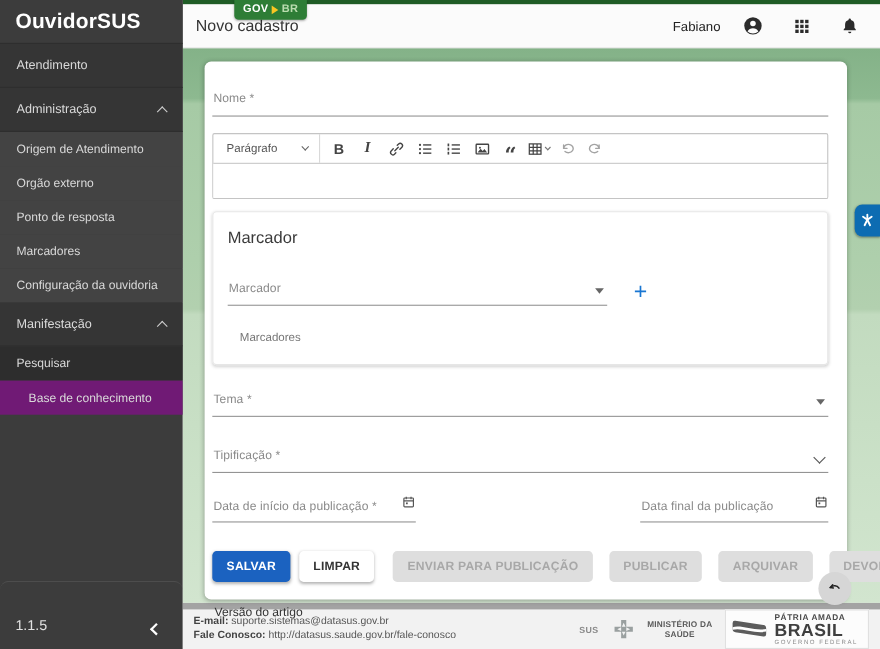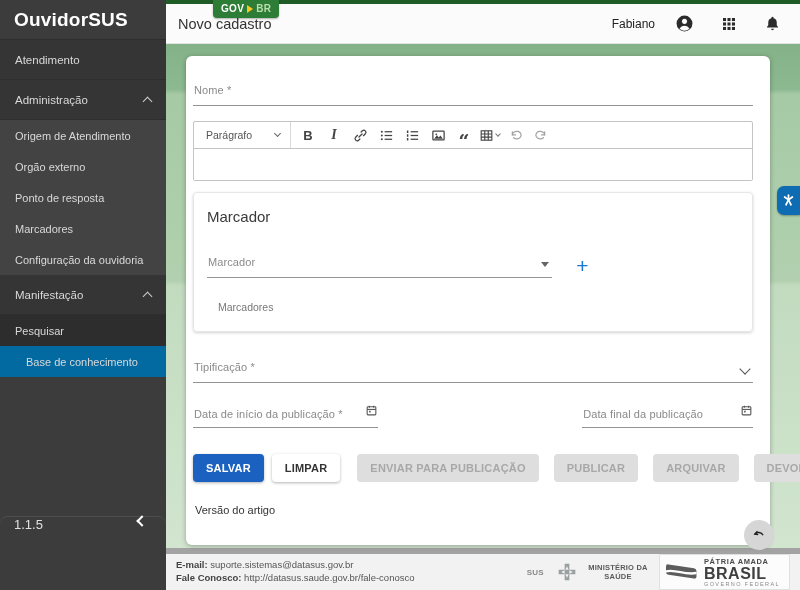--- a/index.html
+++ b/index.html
@@ -7,22 +7,22 @@
   body { font-family:"Liberation Sans", sans-serif; background:#e8e8e8; position:relative; }
   .app { display:flex; width:800px; height:590px; position:relative; }
 
   
   .sidebar { width:166px; min-width:166px; background:#3c3c3c; color:#d9d9d9; display:flex; flex-direction:column; z-index:6; }
   .sb-header { height:40px; display:flex; align-items:center; padding:0 14px; color:#fff; font-size:19px; font-weight:bold; letter-spacing:.2px; border-bottom:1px solid #2e2e2e; background:#3c3c3c; }
   .sb-item { display:flex; align-items:center; justify-content:space-between; padding:0 15px; font-size:11.5px; cursor:pointer; }
   .sb-section { height:40px; background:#353535; border-bottom:1px solid #2e2e2e; }
   .sb-sub { height:31px; background:#434343; font-size:11px; }
   .sb-sub.active { background:#2d2d2d; }
-  .sb-sub.alt { background:#0369a1;padding-left:26px; }
-  .sb-footer { margin-top:auto; border-top:1px solid #4d4d4d; height:74px; display:flex; align-items:flex-start; justify-content:space-between; padding:0 20px 14px 14px;border-radius:8px; }
+  .sb-sub.alt { background:#701a75;padding-left:26px; }
+  .sb-footer { margin-top:auto; border-top:1px solid #4d4d4d; height:62px; display:flex; align-items:flex-end; justify-content:space-between; padding:0 20px 14px 14px;border-radius:8px; }
   .version { font-size:13px; color:#e0e0e0; }
 
   
   .chev { display:inline-block; width:7px; height:7px; border-right:1.5px solid #cfcfcf; border-bottom:1.5px solid #cfcfcf; }
   .chev.up   { transform:rotate(-135deg); margin-top:4px; }
   .chev.left { transform:rotate(135deg); border-color:#fff; width:8px; height:8px; border-width:2px; }
   .chev.down-sm { width:5px; height:5px; border-color:#666; transform:rotate(45deg); margin-top:-3px; }
   .chev.down-xs { width:4px; height:4px; border-color:#777; transform:rotate(45deg); margin-top:-2px; }
   .chev.down-lg { width:8px; height:8px; border-color:#555; border-width:1.8px; transform:rotate(45deg); margin-top:-5px; }
 
@@ -278,20 +278,24 @@
           <div class="mrow">
             <div class="field marcador-select">
               <span class="flabel">Marcador</span>
               <span class="dd-arrow"></span>
             </div>
             <button class="plus-btn">+</button>
           </div>
           <div class="caption">Marcadores</div>
         </div>
 
+        <div class="field tema">
+          <span class="flabel">Tema *</span>
+          <span class="dd-arrow"></span>
+        </div>
 
         <div class="field tipificacao">
           <span class="flabel">Tipificação *</span>
           <span class="chev down-lg chev-abs"></span>
         </div>
 
         <div class="dates">
           <div class="field datefield date-left">
             <span class="flabel">Data de início da publicação *</span>
             <span class="cal">

